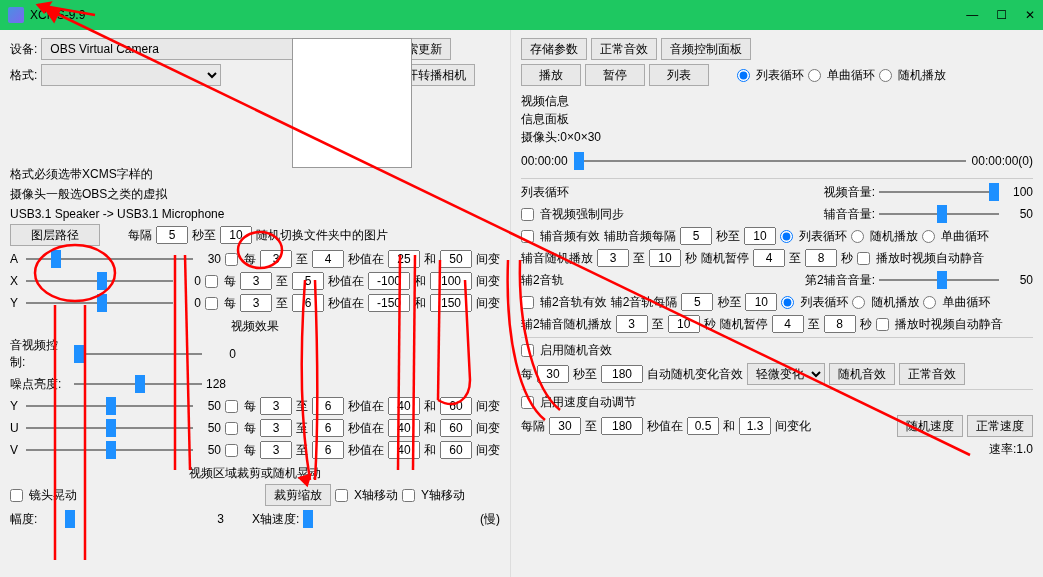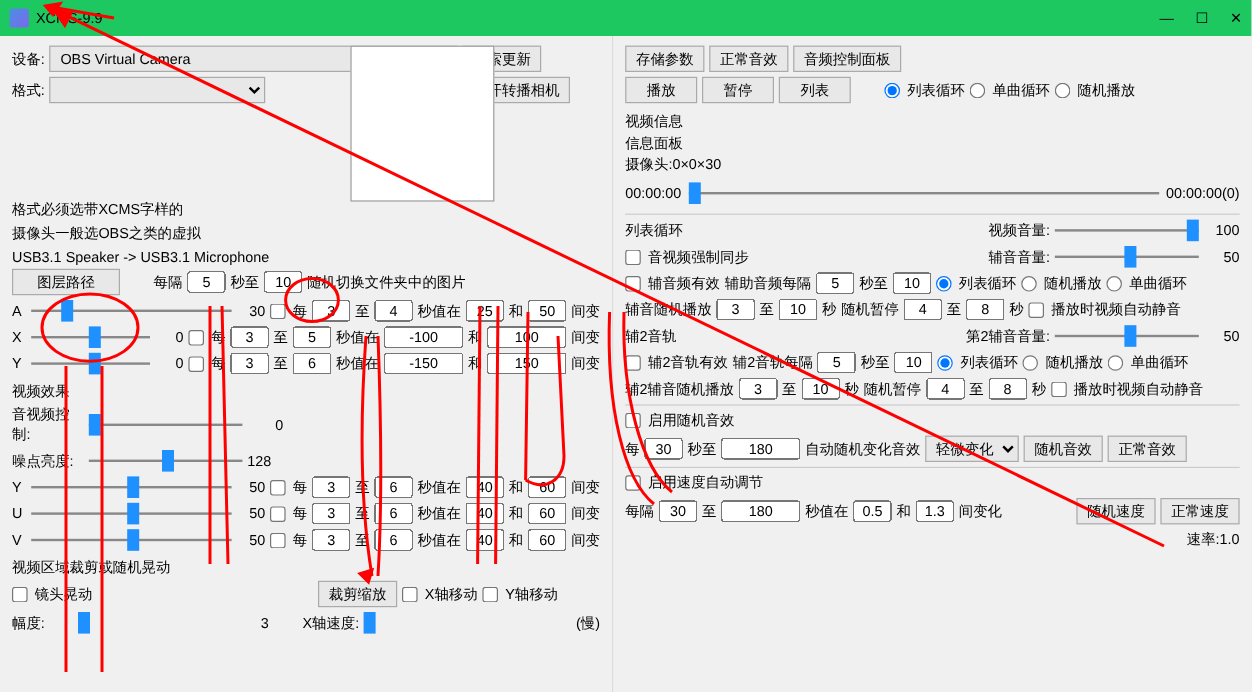--- a/index.html
+++ b/index.html
@@ -11,27 +11,27 @@
 .titlebar .btns span { cursor: pointer; }
 .main { display: flex; height: calc(100% - 30px); }
 .left { width: 510px; padding: 8px 10px; }
 .right { flex: 1; padding: 8px 10px; border-left: 1px solid #ddd; }
 .row { display: flex; align-items: center; margin-bottom: 4px; gap: 4px; }
 select, input[type=text], button { border: 1px solid #aaa; background: #fff; height: 22px; padding: 0 4px; font-size: 12px; }
 select { background: #e8e8e8; }
 button { background: #e8e8e8; padding: 0 8px; cursor: pointer; }
 .lbl { white-space: nowrap; }
 input.num { width: 32px; text-align: center; }
-input.num2 { width: 66px; text-align: center; }
+input.num2 { width: 42px; text-align: center; }
 .slider { position: relative; height: 18px; display: inline-flex; align-items: center; flex: 1; min-width: 60px; }
 .slider-track { position: absolute; left: 0; right: 0; height: 2px; background: #888; top: 50%; transform: translateY(-50%); }
 .slider-thumb { position: absolute; width: 10px; height: 18px; background: #1E90FF; top: 0; }
 .preview { width: 120px; height: 130px; border: 1px solid #999; background: #fff; position: absolute; left: 292px; top: 38px; }
 .tips { margin-top: 78px; line-height: 20px; }
-.sec-title { margin-top: 6px; margin-bottom: 2px; }
+.sec-title { margin-top: 6px; margin-bottom: 2px; text-align: center; }
 input[type=checkbox], input[type=radio] { vertical-align: middle; margin-right: 2px; }
 .infopanel { line-height: 18px; margin: 6px 0; }
 .progress { display: flex; align-items: center; gap: 6px; margin-bottom: 8px; }
 .progress .slider { flex: 1; }
 hr { border: none; border-top: 1px solid #ccc; margin: 4px 0; }
 .rgt-row { display: flex; align-items: center; gap: 4px; margin-bottom: 4px; flex-wrap: nowrap; }
 .grow { flex: 1; }
 .annotation { position: absolute; top: 0; left: 0; pointer-events: none; }
 </style>
 </head>

